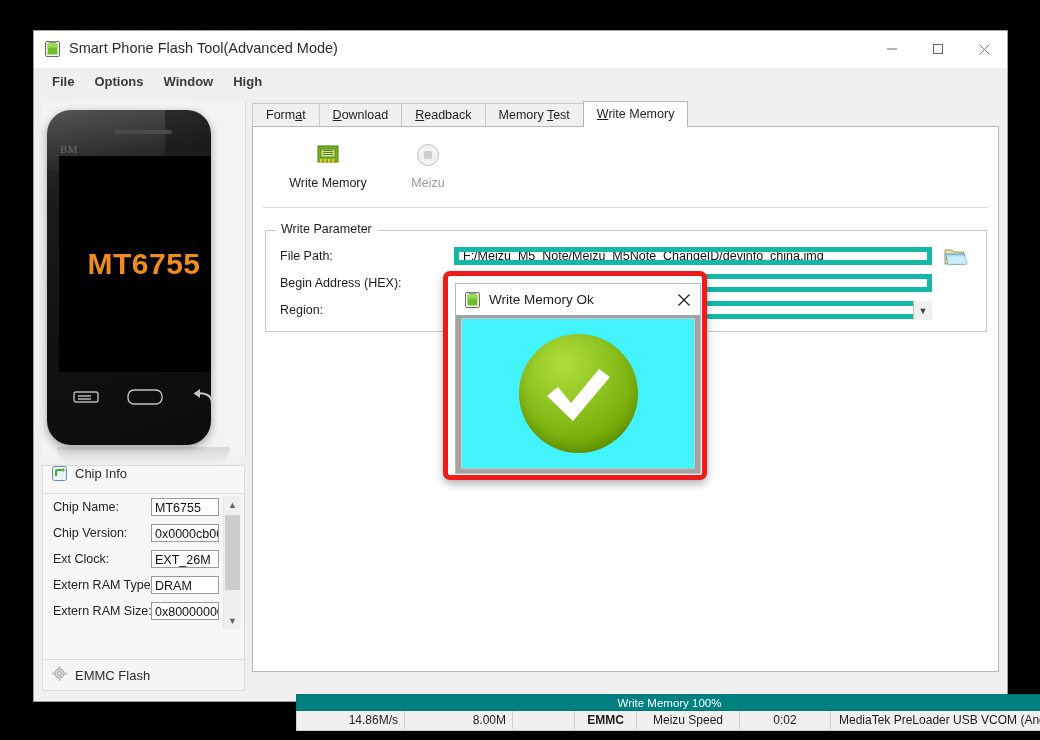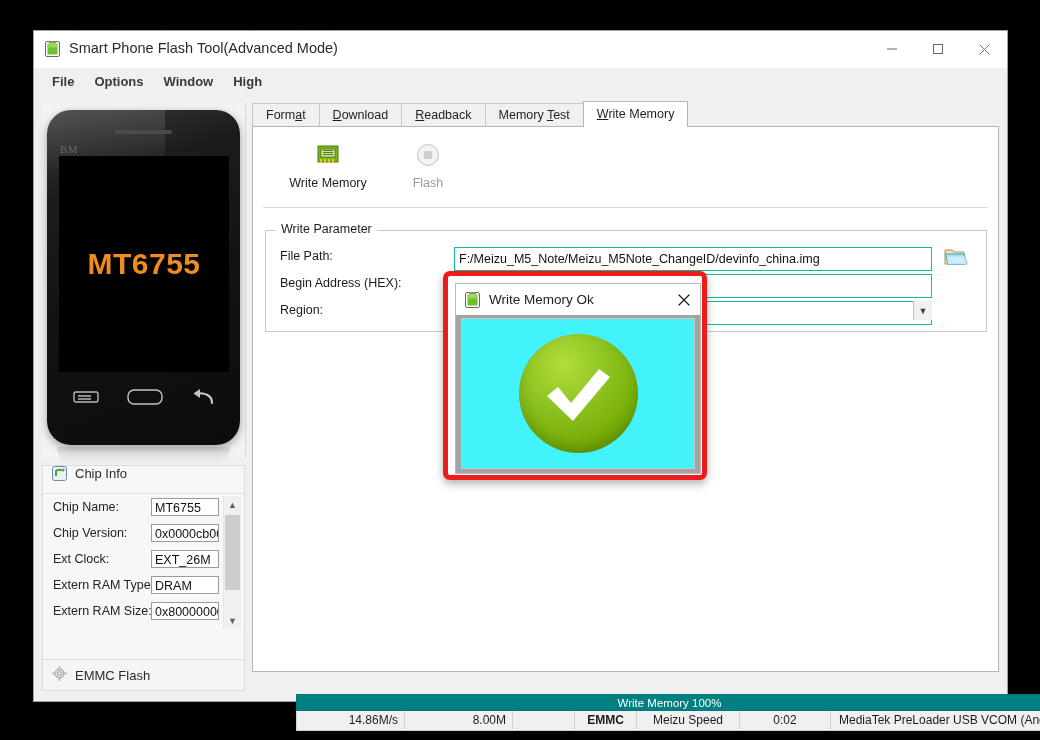--- a/index.html
+++ b/index.html
@@ -118,21 +118,21 @@
   .phone-panel {
     position: absolute;
     left: 0; top: 0;
     width: 203px; height: 355px;
     background: #f3f3f3;
     border-right: 1px solid #dcdcdc;
   }
   .phone-body {
     position: absolute;
     left: 5px; top: 8px;
-    width: 193px;
+    width: 164px;
     height: 335px;
     border-radius: 24px;
     background: linear-gradient(160deg,#3a3a3a 0%,#1c1c1c 22%,#111 60%,#0c0c0c 100%);
     box-shadow: 0 3px 8px rgba(0,0,0,0.35);
     overflow: hidden;
   }
   .phone-gloss {
     position: absolute;
     left: 0; top: 0;
     width: 118px; height: 60px;
@@ -376,24 +376,24 @@
     left: 14px; top: 2px;
     font-size: 12.5px;
     color: #1c1c1c;
     white-space: nowrap;
   }
   .form-input {
     position: absolute;
     left: 188px;
     top: 0;
     width: 478px;
-    height: 24px;
+    height: 18px;
     box-sizing: border-box;
     background: #ffffff;
-    border: 1px solid #14b8a6;
+    border: 5px solid #14b8a6;
     font-family: "Liberation Sans", sans-serif;
     font-size: 12.5px;
     color: #111;
     padding: 0 4px;
     outline: none;
   }
   .combo-arrow {
     position: absolute;
     right: 0; top: 0;
     width: 18px; height: 19px;
@@ -707,21 +707,21 @@
               </div>
               <div class="lbl">Write Memory</div>
             </div>
             <div class="tool-btn disabled" style="left:122px;">
               <div class="ico">
                 <svg width="24" height="24" viewBox="0 0 24 24">
                   <circle cx="12" cy="12" r="10.5" fill="#f2f2f2" stroke="#c4c4c4"></circle>
                   <rect x="8" y="8" width="8" height="8" rx="1" fill="#cfcfcf"></rect>
                 </svg>
               </div>
-              <div class="lbl">Flash</div>
+              <div class="lbl">Meizu</div>
             </div>
           </div>
 
           <div class="groupbox">
             <span class="group-title">Write Parameter</span>
 
             <div class="form-row" style="top:16px;">
               <span class="form-label">File Path:</span>
               <input class="form-input" type="text" value="F:/Meizu_M5_Note/Meizu_M5Note_ChangeID/devinfo_china.img" style="">
               <div class="browse-btn">

